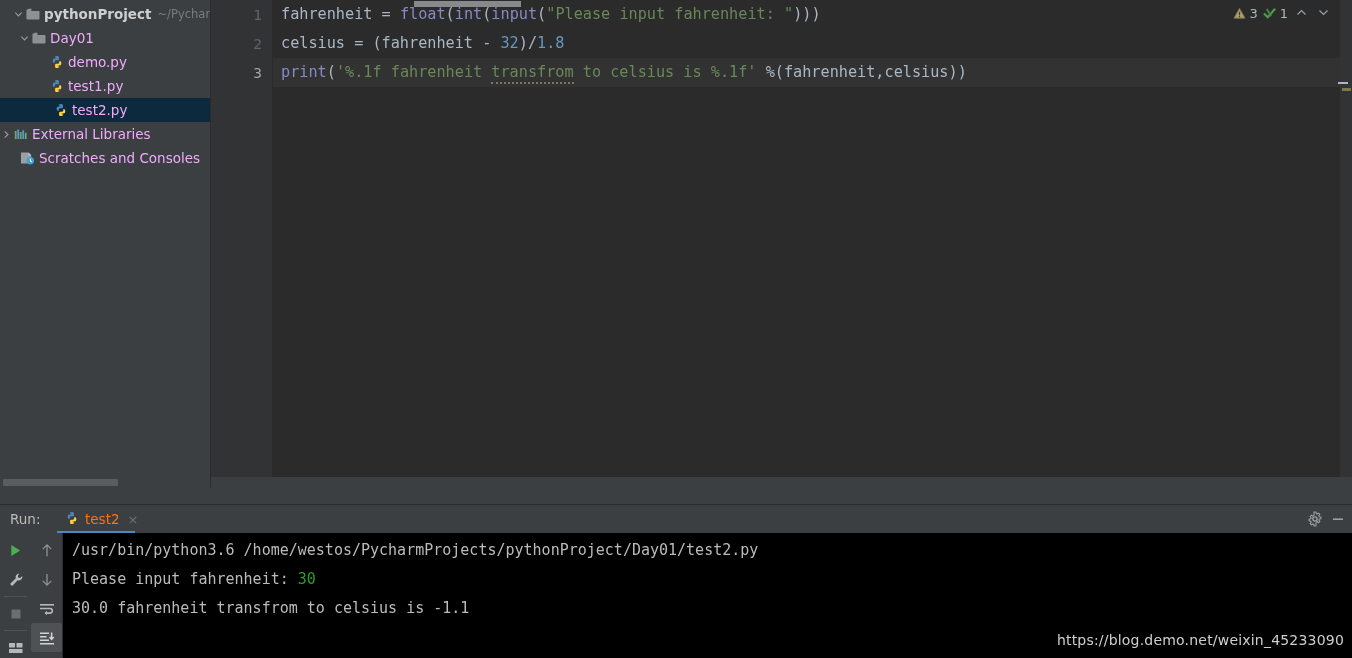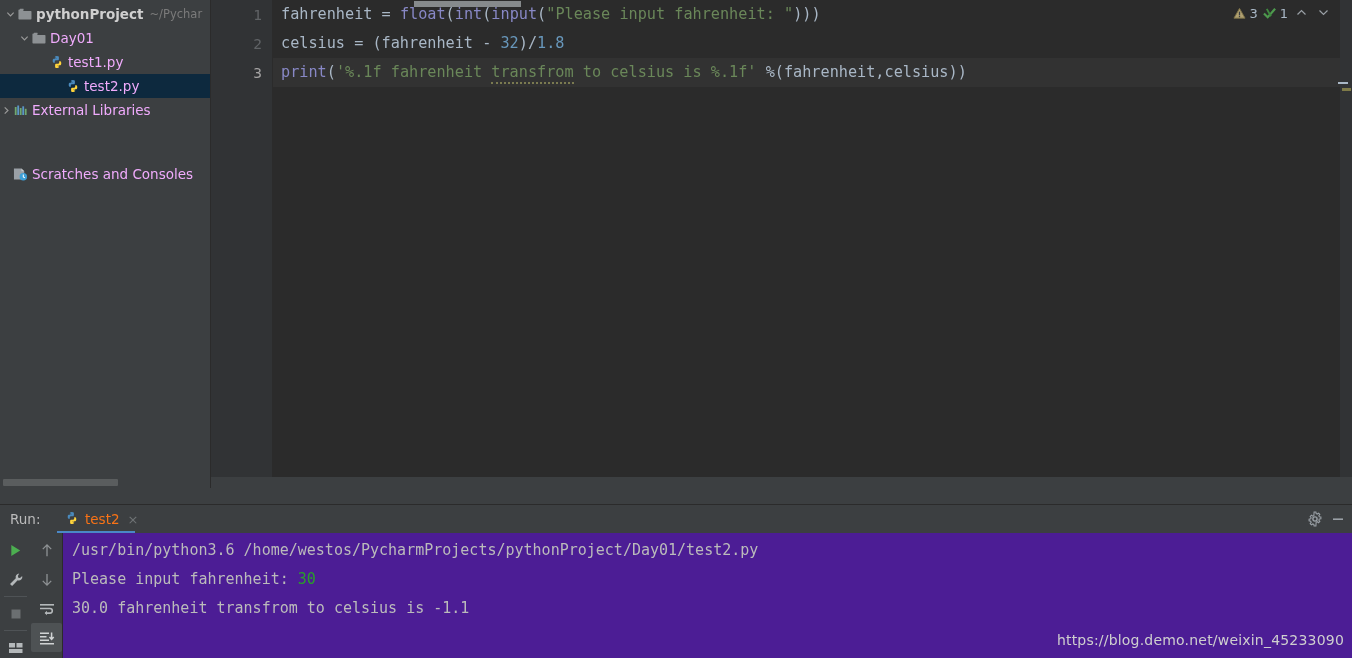--- a/index.html
+++ b/index.html
@@ -138,21 +138,21 @@
     position:absolute;left:0;top:28px;width:31px;height:125px;background:#3c3f41;
   }
   .run-toolbar2{
     position:absolute;left:31px;top:28px;width:31px;height:125px;background:#3c3f41;
   }
   .tb-btn{width:31px;height:29px;display:flex;align-items:center;justify-content:center;}
   .tb-btn.active{background:#4e5254;border-radius:2px;}
   .tb-sep{width:23px;height:1px;background:#4f5356;margin:2px 4px;}
 
   .console{
-    position:absolute;left:62px;top:28px;right:0;height:125px;background:#4c1d95;
+    position:absolute;left:62px;top:28px;right:0;height:125px;background:#000000;
     overflow:hidden;
   }
   .cline{
     position:absolute;left:10px;white-space:pre;
     font-family:"DejaVu Sans Mono","Liberation Mono",monospace;
     font-size:15px;color:#bbbbbb;
   }
   .cgreen{color:#2a9e2a;}
 
   .watermark{
@@ -166,21 +166,21 @@
 </style>
 </head>
 <body>
 
 <div class="app">
 
   <div class="top-left-dot"></div>
 
   <div class="project-panel">
     <div class="tree" id="tree-container">
-        <div class="tree-row" style="padding-left: 4px;">
+        <div class="tree-row" style="padding-left: 12px;">
           <span class="arrow">
             <svg width="9" height="9" viewBox="0 0 10 10">
               <path d="M1.5 3 L5 6.6 L8.5 3" stroke="#9a9a9a" stroke-width="1.3" fill="none"></path>
             </svg>
           </span>
           <span class="ico">
             <svg width="14" height="13" viewBox="0 0 16 14">
               <path d="M0.5 2.2a.8.8 0 01.8-.8h4l1.3 1.5h8a.8.8 0 01.8.8v8.1a.8.8 0 01-.8.8H1.3a.8.8 0 01-.8-.8z" fill="#8d9194"></path>
               <rect x="2.2" y="0.4" width="4.2" height="1.5" rx="0.4" fill="#8d9194"></rect>
             </svg>
@@ -203,23 +203,33 @@
           <span class="tree-label">Day01</span>
         </div>
         <div class="tree-row" style="padding-left: 36px;">
           <span class="arrow spacer"></span>
           <span class="ico">
             <svg width="14" height="14" viewBox="0 0 16 16">
               <path d="M7.7 1.2c-2.2 0-2.1 1-2.1 1v1.7h2.2v.5H4.6s-1.5-.2-1.5 2.2 1.3 2.3 1.3 2.3h1.1V7.3s-.06-1.3 1.26-1.3h2.2s1.2.03 1.2-1.18V2.4s.2-1.2-2.46-1.2zm-1.2.8a.52.52 0 110 1.05.52.52 0 010-1.05z" fill="#4b8bbe"></path>
               <path d="M8.3 14.8c2.2 0 2.1-1 2.1-1v-1.7H8.2v-.5h3.2s1.5.2 1.5-2.2-1.3-2.3-1.3-2.3h-1.1v1.6s.06 1.3-1.26 1.3h-2.2s-1.2-.03-1.2 1.18v2.4s-.2 1.2 2.46 1.2zm1.2-.8a.52.52 0 110-1.05.52.52 0 010 1.05z" fill="#ffd43b"></path>
             </svg>
           </span>
+          <span class="tree-label">demo.py</span>
+        </div>
+        <div class="tree-row" style="padding-left: 36px;">
+          <span class="arrow spacer"></span>
+          <span class="ico">
+            <svg width="14" height="14" viewBox="0 0 16 16">
+              <path d="M7.7 1.2c-2.2 0-2.1 1-2.1 1v1.7h2.2v.5H4.6s-1.5-.2-1.5 2.2 1.3 2.3 1.3 2.3h1.1V7.3s-.06-1.3 1.26-1.3h2.2s1.2.03 1.2-1.18V2.4s.2-1.2-2.46-1.2zm-1.2.8a.52.52 0 110 1.05.52.52 0 010-1.05z" fill="#4b8bbe"></path>
+              <path d="M8.3 14.8c2.2 0 2.1-1 2.1-1v-1.7H8.2v-.5h3.2s1.5.2 1.5-2.2-1.3-2.3-1.3-2.3h-1.1v1.6s.06 1.3-1.26 1.3h-2.2s-1.2-.03-1.2 1.18v2.4s-.2 1.2 2.46 1.2zm1.2-.8a.52.52 0 110-1.05.52.52 0 010 1.05z" fill="#ffd43b"></path>
+            </svg>
+          </span>
           <span class="tree-label">test1.py</span>
         </div>
-        <div class="tree-row selected" style="padding-left: 52px;">
+        <div class="tree-row selected" style="padding-left: 40px;">
           <span class="arrow spacer"></span>
           <span class="ico">
             <svg width="14" height="14" viewBox="0 0 16 16">
               <path d="M7.7 1.2c-2.2 0-2.1 1-2.1 1v1.7h2.2v.5H4.6s-1.5-.2-1.5 2.2 1.3 2.3 1.3 2.3h1.1V7.3s-.06-1.3 1.26-1.3h2.2s1.2.03 1.2-1.18V2.4s.2-1.2-2.46-1.2zm-1.2.8a.52.52 0 110 1.05.52.52 0 010-1.05z" fill="#4b8bbe"></path>
               <path d="M8.3 14.8c2.2 0 2.1-1 2.1-1v-1.7H8.2v-.5h3.2s1.5.2 1.5-2.2-1.3-2.3-1.3-2.3h-1.1v1.6s.06 1.3-1.26 1.3h-2.2s-1.2-.03-1.2 1.18v2.4s-.2 1.2 2.46 1.2zm1.2-.8a.52.52 0 110-1.05.52.52 0 010 1.05z" fill="#ffd43b"></path>
             </svg>
           </span>
           <span class="tree-label">test2.py</span>
         </div>
         <div class="tree-row" style="padding-left: 0px;">
@@ -232,21 +242,21 @@
             <svg width="14" height="13" viewBox="0 0 14 13">
               <rect x="0.8" y="3" width="1.8" height="8" fill="#6fa86f"></rect>
               <rect x="3.3" y="1.5" width="1.8" height="9.5" fill="#5b97c9"></rect>
               <rect x="5.8" y="4" width="1.8" height="7" fill="#6fa86f"></rect>
               <rect x="8.3" y="2.3" width="1.8" height="8.7" fill="#5b97c9"></rect>
               <rect x="10.8" y="4.8" width="1.8" height="6.2" fill="#6fa86f"></rect>
             </svg>
           </span>
           <span class="tree-label">External Libraries</span>
         </div>
-        <div class="tree-row" style="padding-left: 0px; margin-top: 40px;">
+        <div class="tree-row" style="padding-left: 7px;">
           <span class="arrow spacer"></span>
           <span class="ico">
             <svg width="15" height="14" viewBox="0 0 16 15">
               <path d="M1 1.5h8l3 3v9H1z" fill="#9aa0a6"></path>
               <path d="M9 1.5l3 3H9z" fill="#c7cbcd"></path>
               <circle cx="11" cy="10.5" r="4" fill="#3d9fd6"></circle>
               <path d="M11 8v2.6l1.8 1" stroke="#ffffff" stroke-width="1.1" fill="none"></path>
             </svg>
           </span>
           <span class="tree-label">Scratches and Consoles</span>

